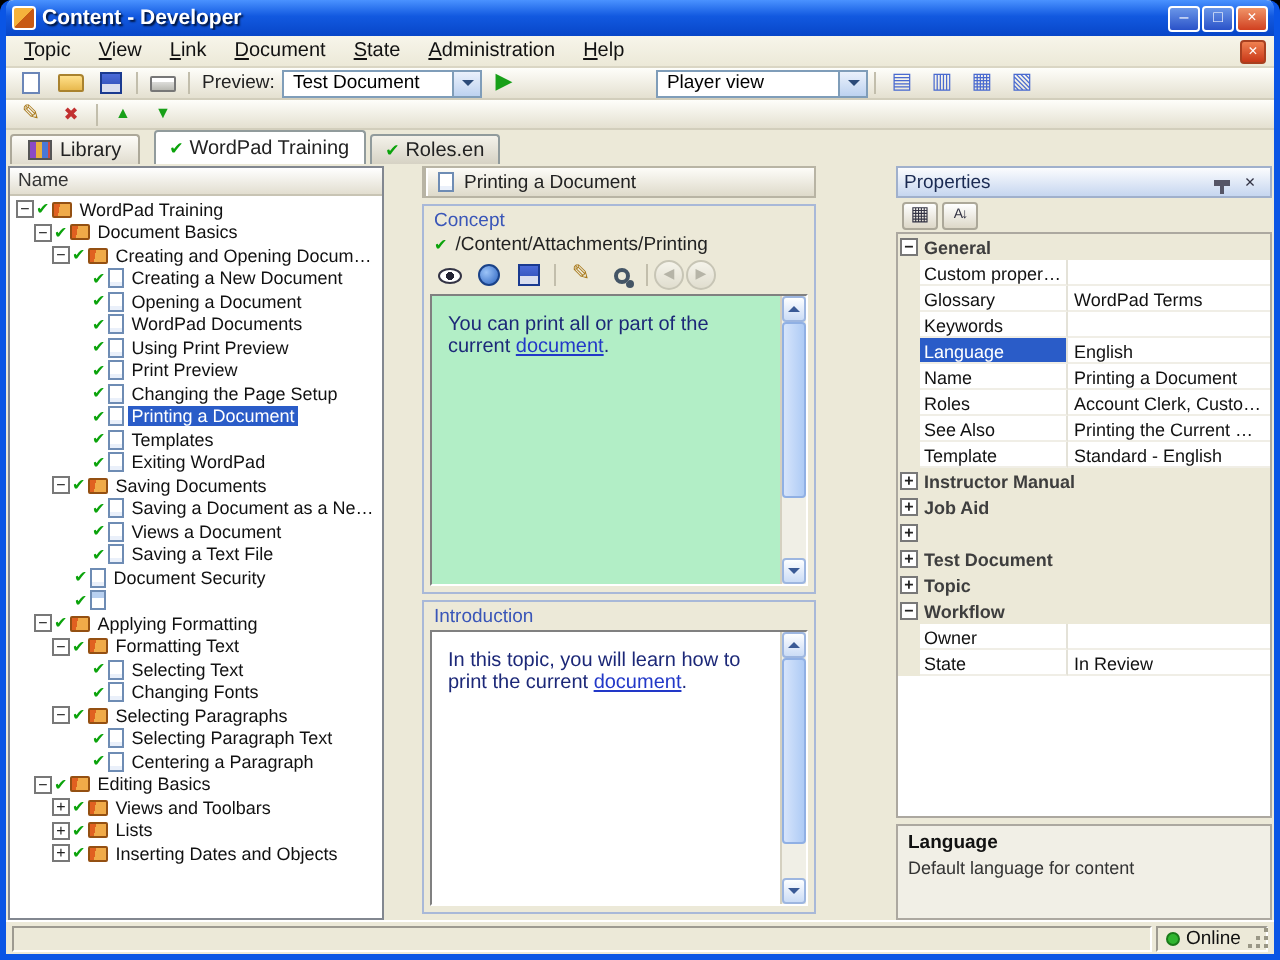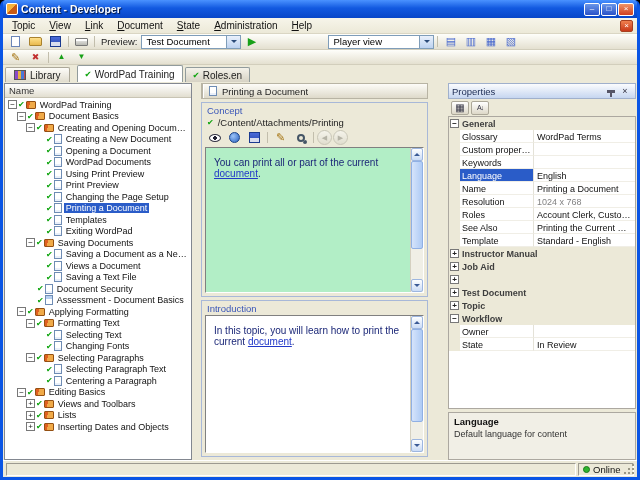--- a/index.html
+++ b/index.html
@@ -61,21 +61,21 @@
   .px-pin::after{content:"";position:absolute;left:3px;top:3px;width:2px;height:4px;background:#556}
   
   .tabrow{height:17px;flex:none;display:flex;align-items:flex-end;gap:3px;padding:0 2px;background:#ECE9D8}
   .lib-btn{display:flex;align-items:center;gap:4px;height:15px;padding:0 8px;margin-right:4px;
     border:1px solid #ACA899;border-bottom:none;border-radius:2px 2px 0 0;background:linear-gradient(#FDFCF8,#E0DCCE);font-size:10px;color:#222}
   .tab{display:flex;align-items:center;gap:3px;height:15px;padding:0 7px;border:1px solid #919B9C;border-bottom:none;
     border-radius:2px 2px 0 0;background:linear-gradient(#F4F2EA,#D6D2C4);font-size:10px;color:#222;white-space:nowrap}
   .tab.active{background:#fff;height:17px}
   .tcheck{color:#0BA30B;font-size:8.5px}
   
-  .main{flex:1;display:flex;gap:8px;padding:1px 1px 0;min-height:0;background:#ECE9D8}
+  .main{flex:1;display:flex;gap:18px;padding:1px 1px 0;min-height:0;background:#ECE9D8}
   
   .tree-panel{width:188px;flex:none;background:#fff;border:1px solid #828790;display:flex;flex-direction:column;overflow:hidden}
   .tree-header{height:14px;flex:none;display:flex;align-items:center;padding:0 4px;font-size:9.5px;color:#333;
     background:linear-gradient(#FFF,#E2DED0);border-bottom:1px solid #C8C4B4}
   .tree-body{flex:1;overflow:hidden;padding-top:1px}
   .trow{display:flex;align-items:center;height:11.5px;white-space:nowrap;font-size:9px;color:#111}
   .nbox{width:9px;height:9px;flex:none;border:1px solid #787878;background:#fff;font-size:8px;line-height:7px;text-align:center;color:#222;margin-right:1px}
   .nshim{width:11px;flex:none}
   .ncheck{color:#0BA30B;font-size:8px;margin-right:1px;flex:none}
   .nico{flex:none;margin-right:2px}
@@ -369,21 +369,20 @@
           <div class="trow" data-name="tree-item-document-security" style="padding-left: 21px;">
             <span class="nshim"></span>
             <span class="ncheck" data-name="check-icon">✔</span>
             <span class="nico page" data-name="page-icon"></span>
             <span class="tlbl" data-name="tree-item-label">Document Security</span>
           </div>
           <div class="trow" data-name="tree-item-assessment-document-basics" style="padding-left: 21px;">
             <span class="nshim"></span>
             <span class="ncheck" data-name="check-icon">✔</span>
             <span class="nico assessment" data-name="assessment-icon"></span>
-            <span class="tlbl" data-name="tree-item-label">Assessment - Document Basics</span>
           </div>
           <div class="trow" data-name="tree-item-applying-formatting" style="padding-left: 12px;">
             <span class="nbox" data-name="collapse-box-icon">−</span>
             <span class="ncheck" data-name="check-icon">✔</span>
             <span class="nico book" data-name="book-icon"></span>
             <span class="tlbl" data-name="tree-item-label">Applying Formatting</span>
           </div>
           <div class="trow" data-name="tree-item-formatting-text" style="padding-left: 21px;">
             <span class="nbox" data-name="collapse-box-icon">−</span>
             <span class="ncheck" data-name="check-icon">✔</span>
@@ -534,49 +533,44 @@
             <span class="px px-sort-alphabetical">A↓</span>
           </span>
         </div>
       <div class="p-grid" data-name="properties-grid">
           <div class="prow cat" data-name="property-category-general">
             <span class="m">
               <span class="nbox" data-name="collapse-box-icon">−</span>
             </span>
             <span class="cl" data-name="property-category-label">General</span>
           </div>
+          <div class="prow item" data-name="property-custom-properties">
+            <span class="m"></span>
+            <span class="l" data-name="property-label">Custom properties</span>
+            <span class="v" data-name="property-value"></span>
+          </div>
           <div class="prow item" data-name="property-glossary">
             <span class="m"></span>
             <span class="l" data-name="property-label">Glossary</span>
             <span class="v" data-name="property-value">WordPad Terms</span>
           </div>
-          <div class="prow item" data-name="property-custom-properties">
-            <span class="m"></span>
-            <span class="l" data-name="property-label">Custom properties</span>
-            <span class="v" data-name="property-value"></span>
-          </div>
           <div class="prow item" data-name="property-keywords">
             <span class="m"></span>
             <span class="l" data-name="property-label">Keywords</span>
             <span class="v" data-name="property-value"></span>
           </div>
           <div class="prow item sel" data-name="property-language">
             <span class="m"></span>
             <span class="l" data-name="property-label">Language</span>
             <span class="v" data-name="property-value">English</span>
           </div>
           <div class="prow item" data-name="property-name">
             <span class="m"></span>
             <span class="l" data-name="property-label">Name</span>
             <span class="v" data-name="property-value">Printing a Document</span>
-          </div>
-          <div class="prow item" data-name="property-resolution">
-            <span class="m"></span>
-            <span class="l" data-name="property-label">Resolution</span>
-            <span class="v muted" data-name="property-value">1024 x 768</span>
           </div>
           <div class="prow item" data-name="property-roles">
             <span class="m"></span>
             <span class="l" data-name="property-label">Roles</span>
             <span class="v" data-name="property-value">Account Clerk, Custome...</span>
           </div>
           <div class="prow item" data-name="property-see-also">
             <span class="m"></span>
             <span class="l" data-name="property-label">See Also</span>
             <span class="v" data-name="property-value">Printing the Current Wor...</span>

